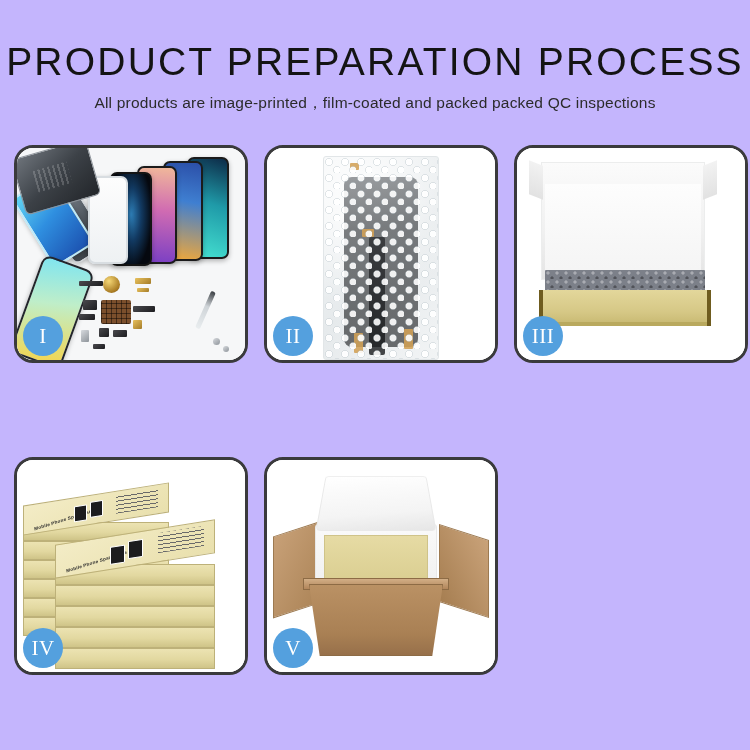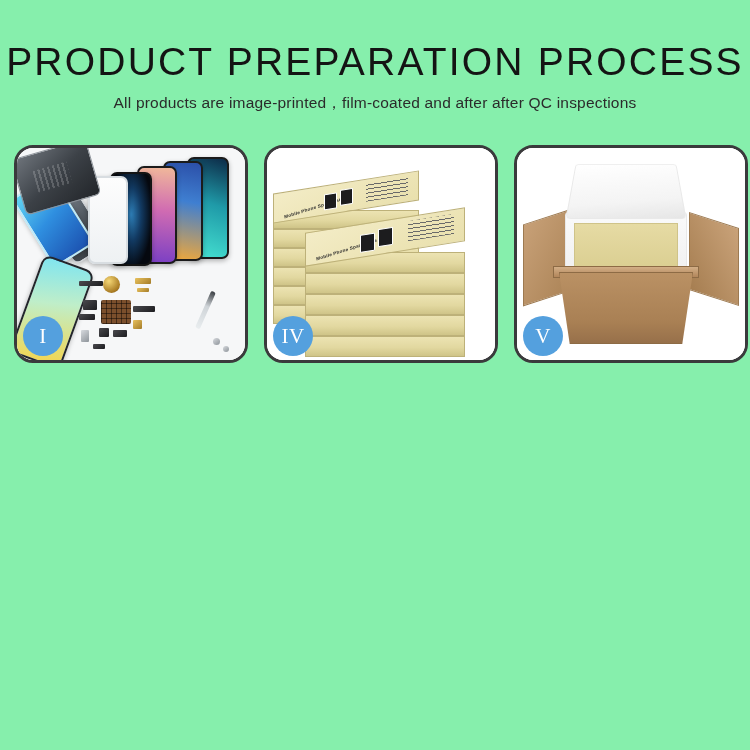--- a/index.html
+++ b/index.html
@@ -3,21 +3,21 @@
 <meta charset="utf-8">
 <title>Product Preparation Process</title>
 <style>
   * { box-sizing: border-box; margin: 0; padding: 0; }
   html, body {
     width: 750px; height: 750px;
     background: #ffffff;
     font-family: "Liberation Sans", sans-serif;
     overflow: hidden;
   }
-  .page { position: relative; width: 750px; height: 750px; background: #86efac; }
+  .page { position: relative; width: 750px; height: 750px; background: #c4b5fd; }
 
   
   .header { padding-top: 40px; text-align: center; }
   .title {
     font-family: "Liberation Sans", sans-serif;
     font-size: 39px;
     font-weight: 400;
     letter-spacing: 2.2px;
     color: #141414;
     line-height: 44px;
@@ -320,21 +320,21 @@
     background: rgba(120,88,56,.55);
   }
 </style>
 </head>
 <body>
 
 <div class="page">
 
   <div class="header">
     <div class="title">PRODUCT PREPARATION PROCESS</div>
-    <div class="subtitle">All products are image-printed，film-coated and after after QC inspections</div>
+    <div class="subtitle">All products are image-printed，film-coated and packed packed QC inspections</div>
   </div>
 
   <div class="grid">
 
     <div class="panel">
       <div class="panel-photo p1">
         <div class="ph ph-b"></div>
         <div class="ph ph-a"></div>
         <div class="ph ph-g"></div>
         <div class="ph ph-f"></div>
@@ -356,21 +356,44 @@
         <div class="chip silver" style="left:64px;top:182px;width:8px;height:12px;"></div>
         <div class="chip dark" style="left:116px;top:158px;width:22px;height:6px;"></div>
         <div class="chip gold" style="left:116px;top:172px;width:9px;height:9px;"></div>
         <div class="chip dark" style="left:76px;top:196px;width:12px;height:5px;"></div>
         <div class="chip silver" style="left:196px;top:190px;width:7px;height:7px;border-radius:50%;"></div>
         <div class="chip silver" style="left:206px;top:198px;width:6px;height:6px;border-radius:50%;"></div>
       </div>
       <div class="badge">I</div>
     </div>
 
-
+    <div class="panel">
+      <div class="panel-photo p2">
+        <div class="bag">
+          <div class="screen-in"></div>
+          <div class="flex-strip"></div>
+          <div class="tape" style="left:26px;top:6px;width:9px;height:7px;"></div>
+          <div class="tape" style="left:38px;top:72px;width:12px;height:8px;"></div>
+          <div class="tape" style="left:30px;top:176px;width:9px;height:20px;"></div>
+          <div class="tape" style="left:80px;top:172px;width:9px;height:20px;"></div>
+          <div class="bubbles"></div>
+        </div>
+      </div>
+      <div class="badge">II</div>
+    </div>
+
+    <div class="panel">
+      <div class="panel-photo p3">
+        <div class="b3-lid"></div>
+        <div class="b3-foam"></div>
+        <div class="b3-grey"></div>
+        <div class="b3-front"></div>
+      </div>
+      <div class="badge">III</div>
+    </div>
 
     <div class="panel">
       <div class="panel-photo p4">
 
         <div class="stk" style="left:6px;top:62px;width:146px;height:19px;"></div>
         <div class="stk" style="left:6px;top:81px;width:146px;height:19px;"></div>
         <div class="stk" style="left:6px;top:100px;width:146px;height:19px;"></div>
         <div class="stk" style="left:6px;top:119px;width:146px;height:19px;"></div>
         <div class="stk" style="left:6px;top:138px;width:146px;height:19px;"></div>
         <div class="stk" style="left:6px;top:157px;width:146px;height:19px;"></div>

